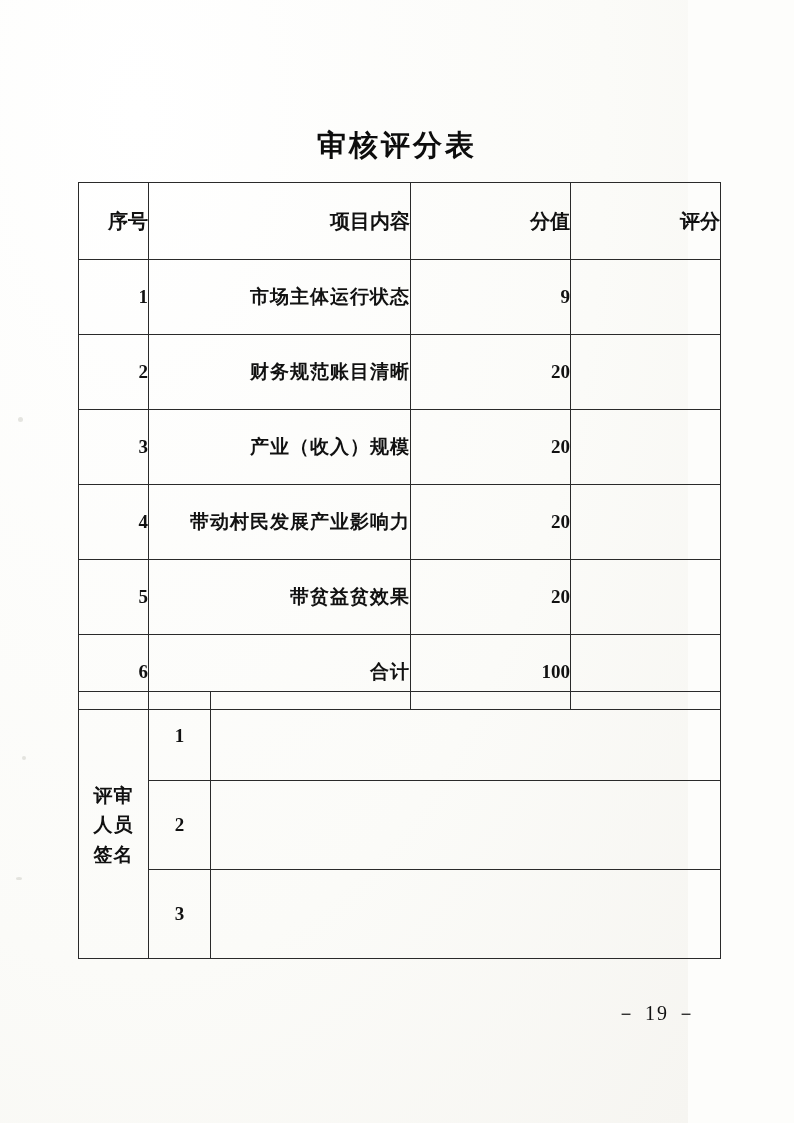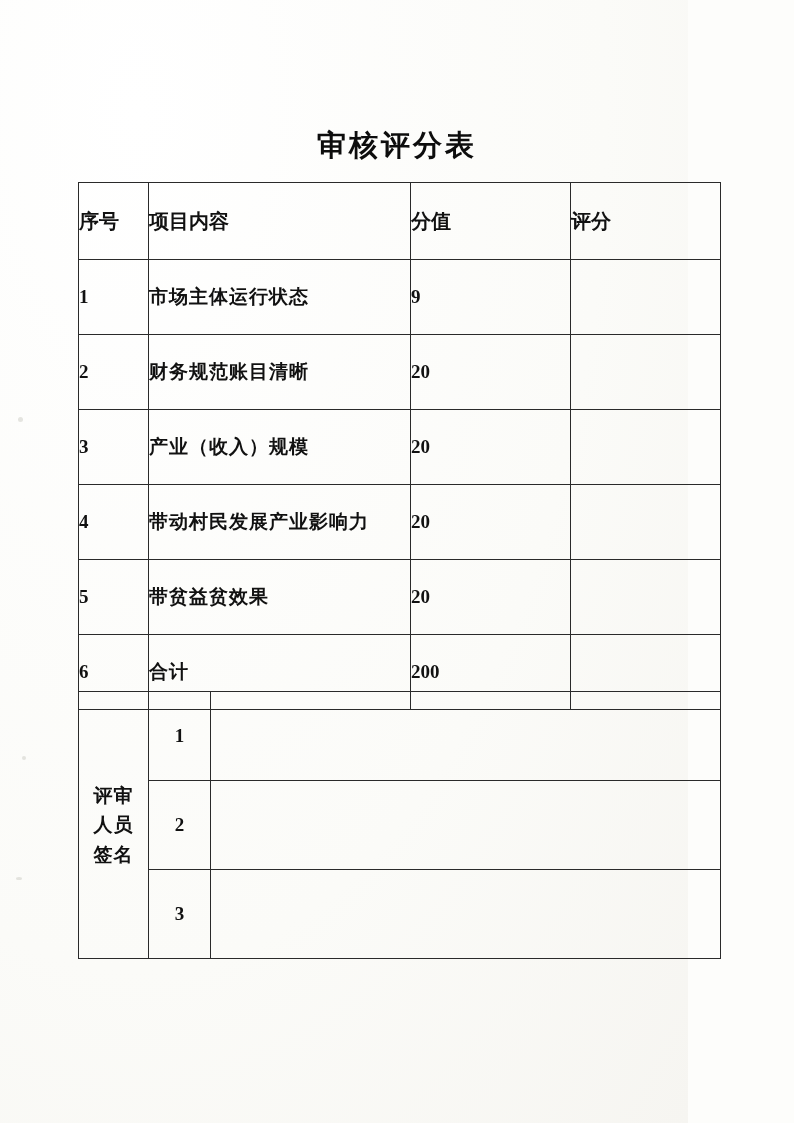--- a/index.html
+++ b/index.html
@@ -37,21 +37,21 @@
   .score-table {
     position: absolute;
     top: 182px;
     left: 78px;
     width: 642px;
     border-collapse: collapse;
     table-layout: fixed;
   }
   .score-table td, .score-table th {
     border: 1.4px solid #2a2a2a;
-    text-align: left;
+    text-align: right;
     vertical-align: middle;
     font-size: 19px;
     font-weight: bold;
     color: #111;
     padding: 0;
   }
   .score-table th {
     height: 76px;
     font-size: 20px;
   }
@@ -178,21 +178,21 @@
       </tr>
       <tr>
         <td class="num-cell">5</td>
         <td class="item-cell">带贫益贫效果</td>
         <td class="num-cell">20</td>
         <td></td>
       </tr>
       <tr>
         <td class="num-cell">6</td>
         <td class="item-cell">合计</td>
-        <td class="num-cell">200</td>
+        <td class="num-cell">100</td>
         <td></td>
       </tr>
     </tbody>
   </table>
 
   <table class="sign-table">
     <colgroup>
       <col style="width:70px">
         <col style="width:62px">
         <col style="width:510px">
@@ -211,14 +211,15 @@
         <td class="sign-idx-cell">2</td>
         <td class="sign-blank-cell"></td>
       </tr>
       <tr>
         <td class="sign-idx-cell">3</td>
         <td class="sign-blank-cell"></td>
       </tr>
     </tbody>
   </table>
 
+  <div class="page-number">－ 19 －</div>
 
 </div>
 
 </body></html>

